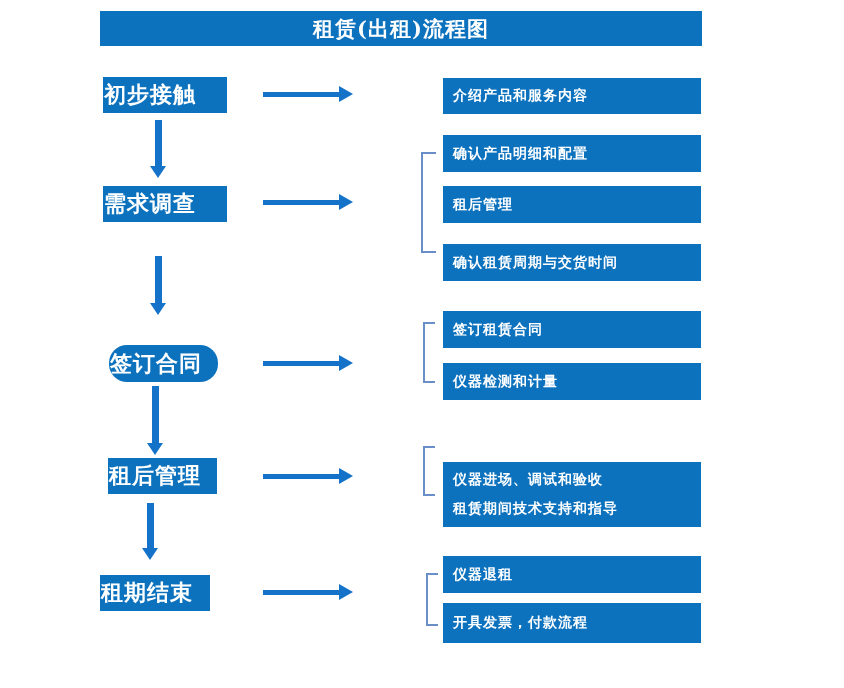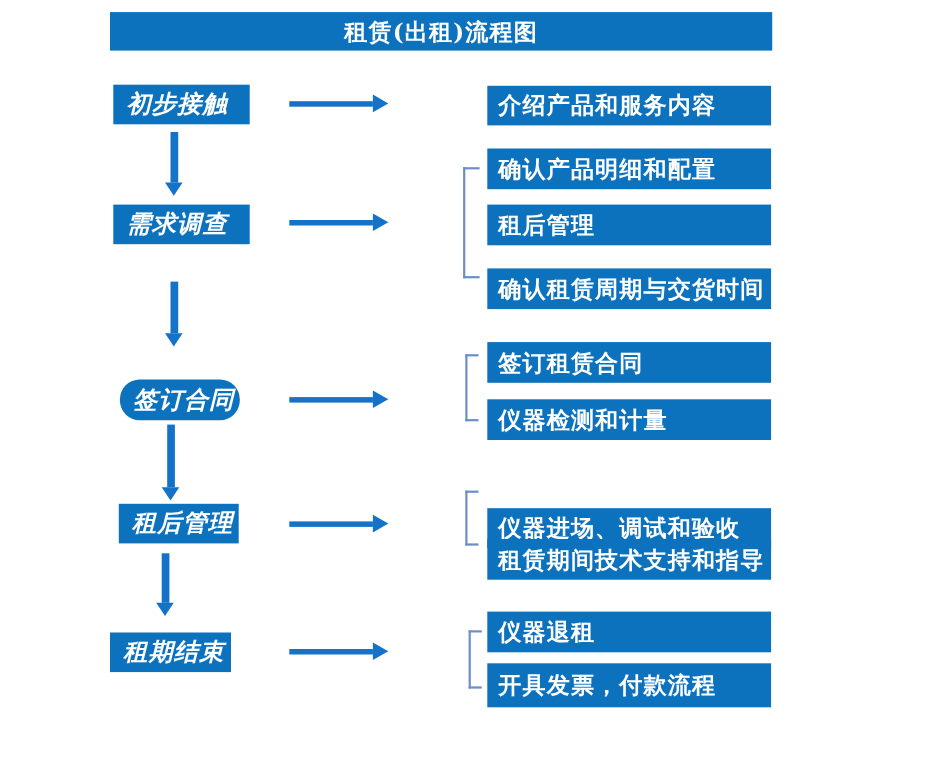--- a/index.html
+++ b/index.html
@@ -21,31 +21,30 @@
   .title-bar{
     position:absolute;left:100px;top:11px;width:602px;height:35px;
     background:var(--box-fill);color:var(--text);
     display:flex;align-items:center;justify-content:center;
     font-size:21px;font-weight:bold;letter-spacing:1px;
   }
   .stage{
     position:absolute;height:36px;
     background:var(--box-fill);color:var(--text);
     display:flex;align-items:center;
-    padding-left:12px;
+    padding-left:1px;
     font-size:22px;font-weight:bold;letter-spacing:1px;
     white-space:nowrap;
-    font-style:italic;
   }
   .output{
     position:absolute;left:443px;width:258px;height:37px;
     background:var(--box-fill);color:var(--text);
     display:flex;align-items:center;
     padding-left:10px;
-    font-size:21px;font-weight:bold;letter-spacing:1px;
+    font-size:14px;font-weight:bold;letter-spacing:1px;
     white-space:nowrap;
   }
   .h-arrow{
     position:absolute;height:16px;
     display:flex;align-items:center;
   }
   .h-shaft{width:76px;height:5px;background:var(--arrow);}
   .h-head{
     width:0;height:0;
     border-left:14px solid var(--arrow);

